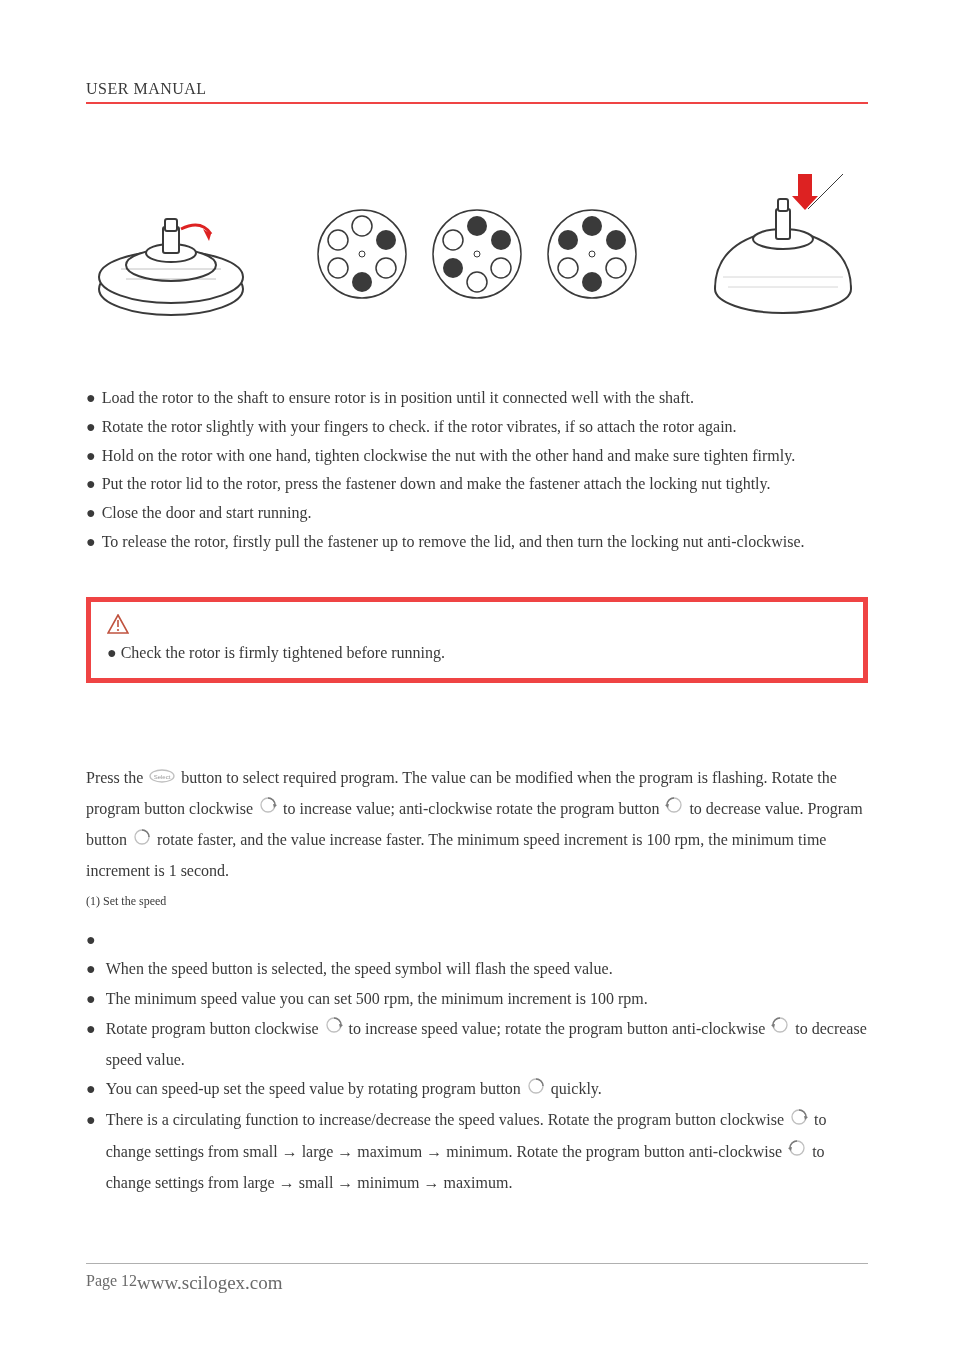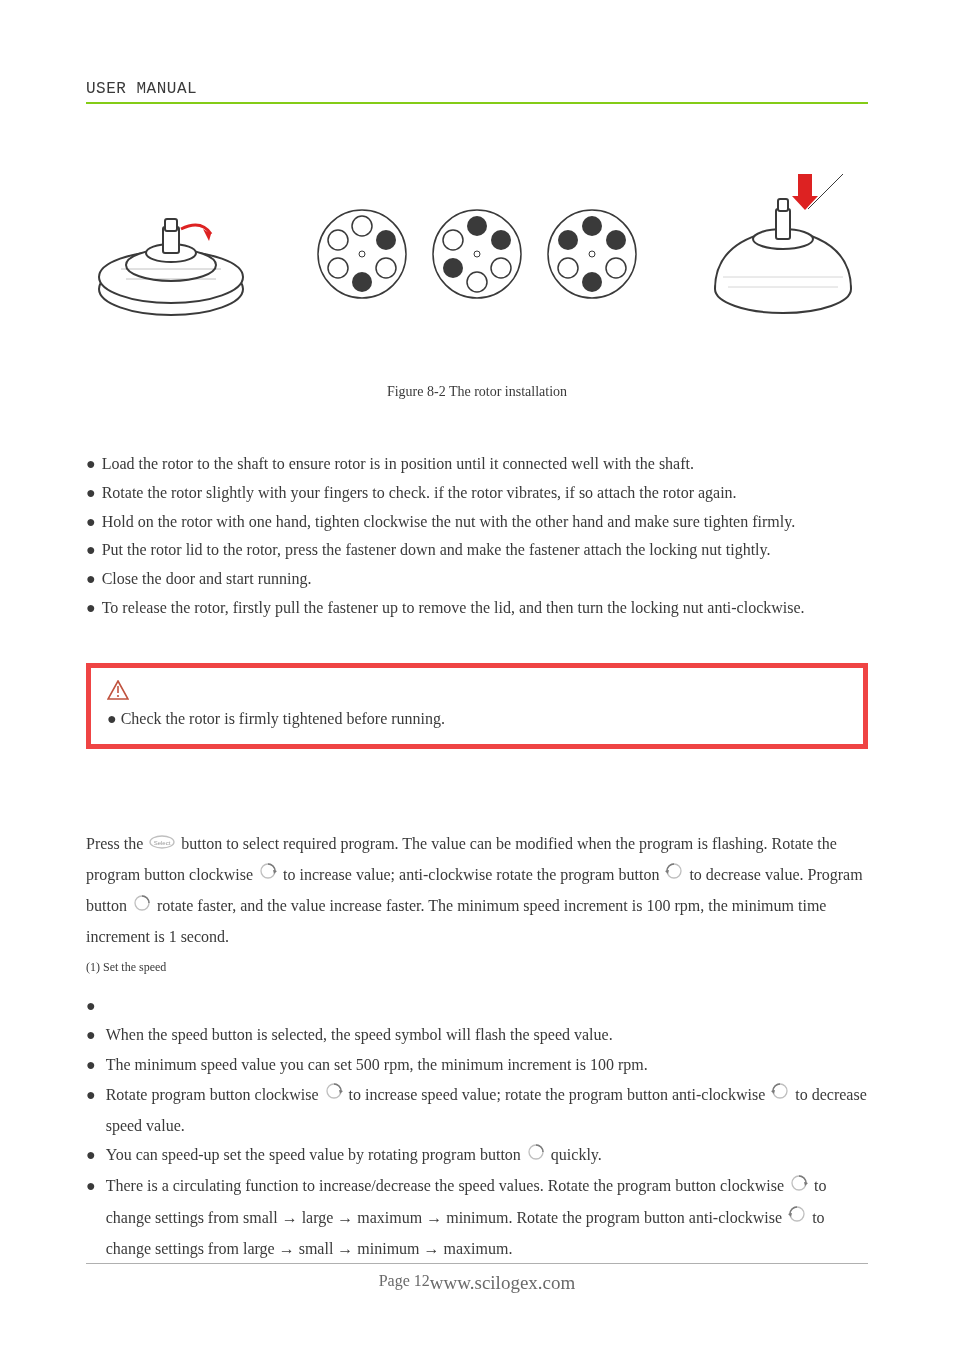--- a/index.html
+++ b/index.html
@@ -11,24 +11,23 @@
   }
   .page {
     width: 954px;
     height: 1350px;
     box-sizing: border-box;
     padding: 80px 86px 40px 86px;
     position: relative;
     background: #fff;
   }
   .header {
-    border-bottom: 2px solid #84cc16;
+    border-bottom: 2px solid #ef4444;
     padding-bottom: 4px;
     margin-bottom: 50px;
-    font-family: Liberation Mono, monospace;
   }
   .header-title {
     font-size: 16px;
     letter-spacing: 0.5px;
   }
   .figure-row {
     display: flex;
     justify-content: space-between;
     align-items: center;
     height: 200px;
@@ -91,21 +90,21 @@
   .bullet-list-2 .bullet-item {
     margin-bottom: 0;
   }
   .footer {
     position: absolute;
     left: 86px;
     right: 86px;
     bottom: 56px;
     border-top: 1px solid #b0b0b0;
     display: flex;
-    justify-content: center;
+    justify-content: flex-start;
     padding-top: 8px;
     font-size: 16px;
     color: #6a6a6a;
   }
   .footer-right {
     font-size: 19px;
   }
 </style>
 </head>
 <body>
@@ -182,21 +181,20 @@
         <g transform="translate(100,5)">
           <rect x="0" y="0" width="14" height="22" fill="#d22"></rect>
           <polygon points="-6,22 20,22 7,36" fill="#d22"></polygon>
         </g>
         <line x1="25" y1="108" x2="145" y2="108" stroke="#3a3a3a" stroke-width="1" opacity="0.2"></line>
         <line x1="30" y1="118" x2="140" y2="118" stroke="#3a3a3a" stroke-width="1" opacity="0.2"></line>
       </svg>
     </div>
   </div>
 
-  <div class="figure-caption">Figure 8-2  The rotor installation</div>
 
   <div class="bullet-list">
     <div class="bullet-item">
         <span class="bullet">●</span>
         <span>Load the rotor to the shaft to ensure rotor is in position until it connected well with the shaft.</span>
       </div>
     <div class="bullet-item">
         <span class="bullet">●</span>
         <span>Rotate the rotor slightly with your fingers to check. if the rotor vibrates, if so attach the rotor again.</span>
       </div>

